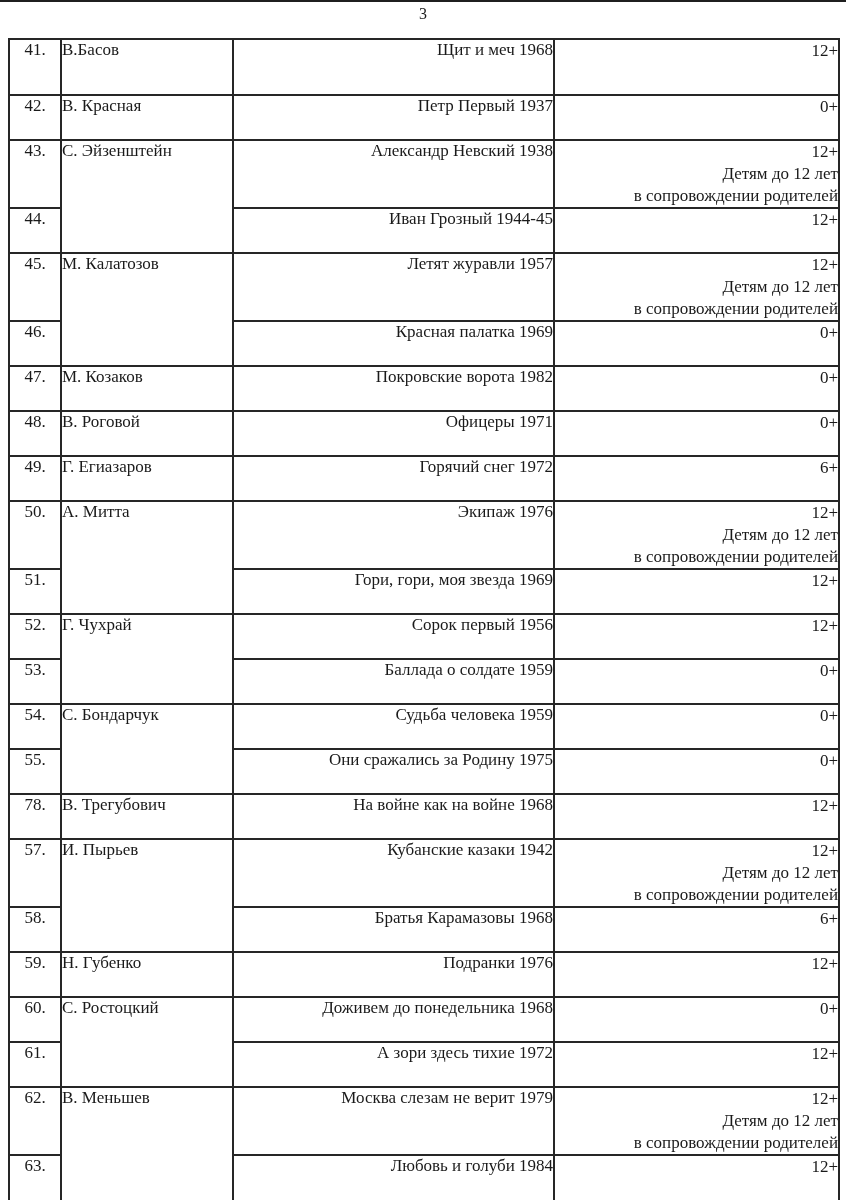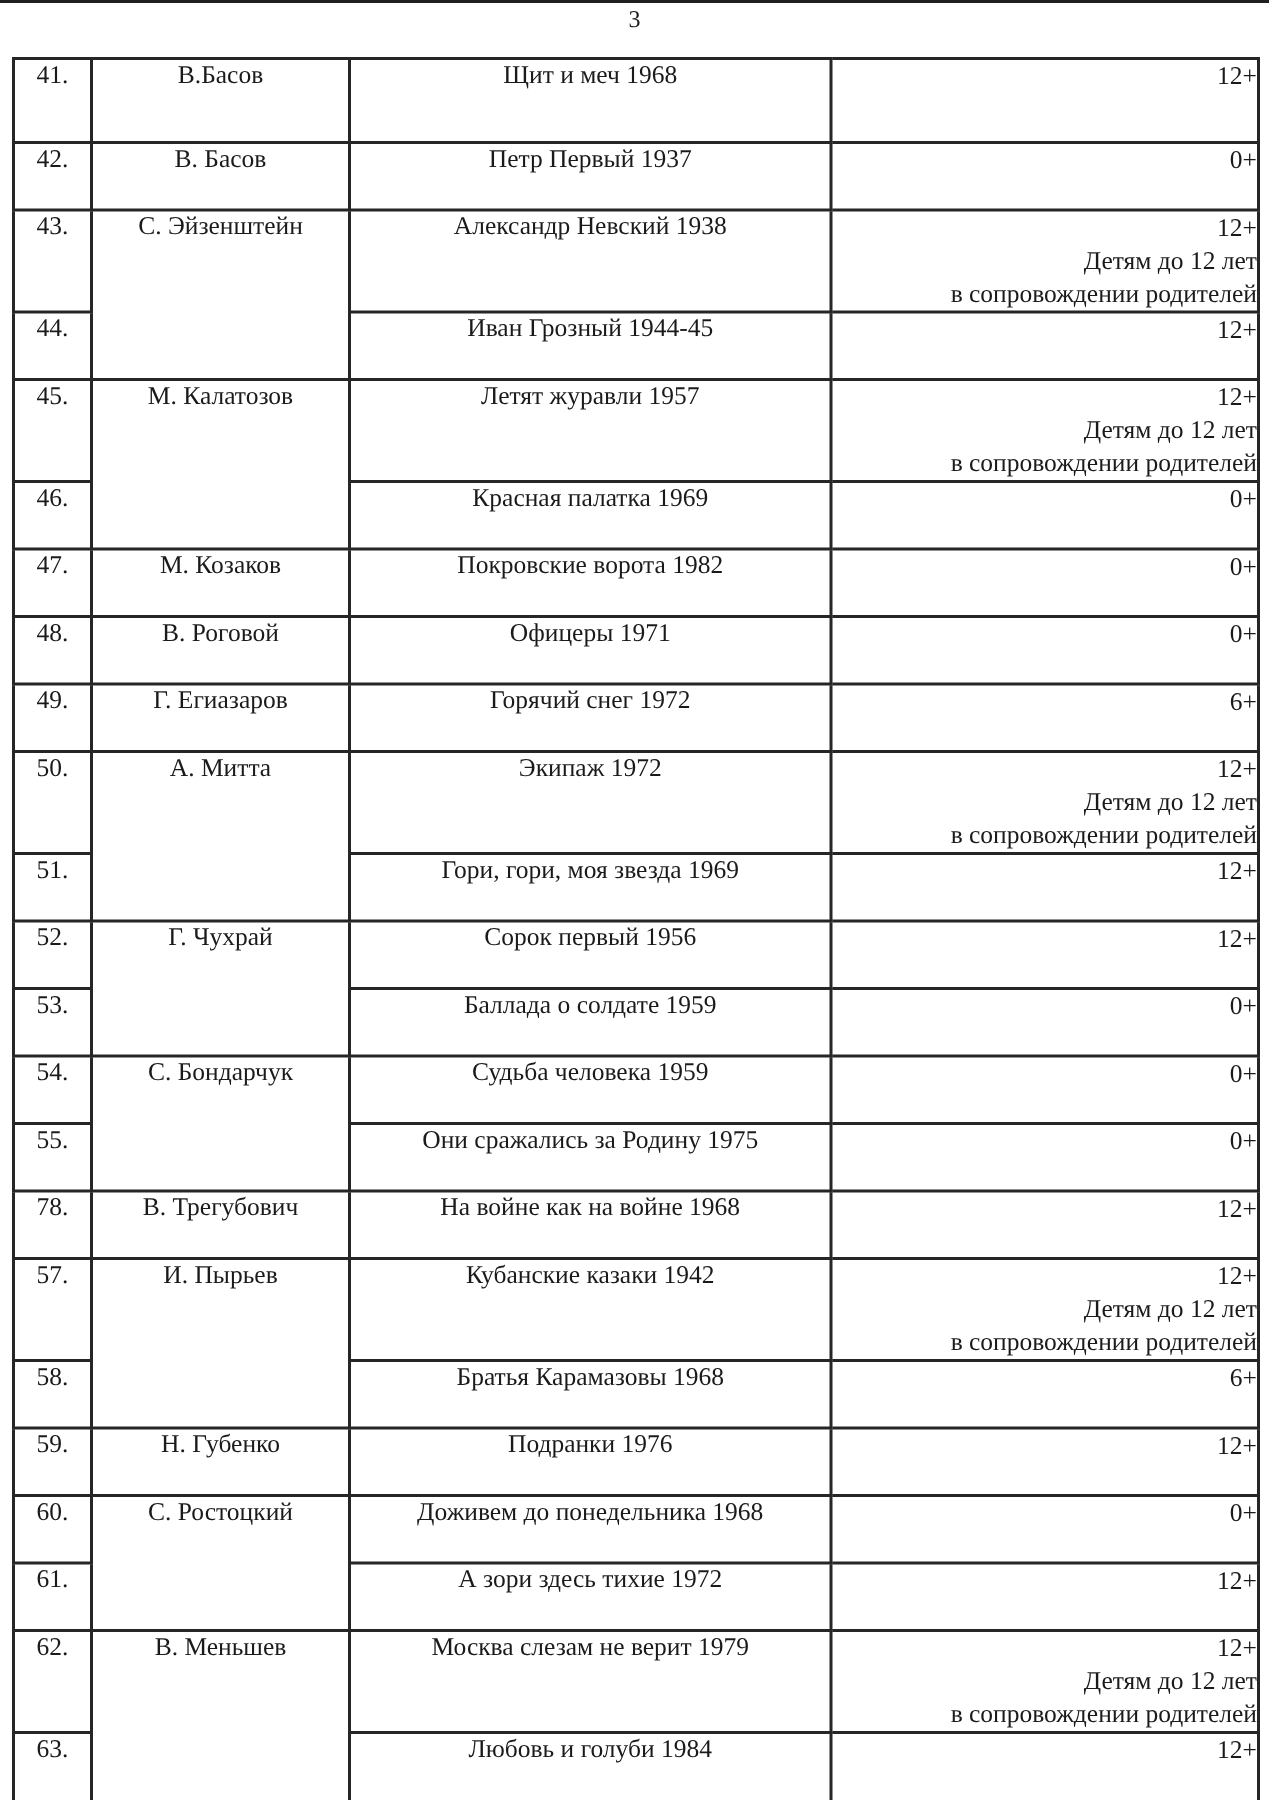--- a/index.html
+++ b/index.html
@@ -46,25 +46,24 @@
     font-size: 17px;
     padding: 0;
     overflow: hidden;
   }
   td.num {
     text-align: center;
     padding-top: 3px;
   }
   td.director {
     vertical-align: middle;
-    text-align: center;
     padding-top: 6px;
   }
   td.film {
-    text-align: center;
+    text-align: right;
     padding: 3px 6px 0 8px;
   }
   td.rating {
     text-align: right;
     padding-top: 3px;
     line-height: 22px;
   }
   tr.first { height: 56px; }
   tr.short { height: 45px; }
   tr.tall  { height: 66px; }
@@ -90,21 +89,21 @@
         <td class="num">41.</td>
         <td class="director">В.Басов</td>
         <td class="film">Щит и меч 1968</td>
         <td class="rating">
             <div>12+</div>
           </td>
       </tr>
 
       <tr class="short">
         <td class="num">42.</td>
-        <td class="director">В. Басов</td>
+        <td class="director">В. Красная</td>
         <td class="film">Петр Первый 1937</td>
         <td class="rating">
             <div>0+</div>
           </td>
       </tr>
 
       <tr class="tall">
         <td class="num">43.</td>
         <td class="director" rowspan="2">С. Эйзенштейн</td>
         <td class="film">Александр Невский 1938</td>
@@ -163,21 +162,21 @@
         <td class="director">Г. Егиазаров</td>
         <td class="film">Горячий снег 1972</td>
         <td class="rating">
             <div>6+</div>
           </td>
       </tr>
 
       <tr class="tall">
         <td class="num">50.</td>
         <td class="director" rowspan="2">А. Митта</td>
-        <td class="film">Экипаж 1972</td>
+        <td class="film">Экипаж 1976</td>
         <td class="rating">
           <div>12+</div>
           <div>Детям до 12 лет</div>
           <div>в сопровождении родителей</div>
         </td>
       </tr>
       <tr class="short">
         <td class="num">51.</td>
         <td class="film">Гори, гори, моя звезда 1969</td>
         <td class="rating">

